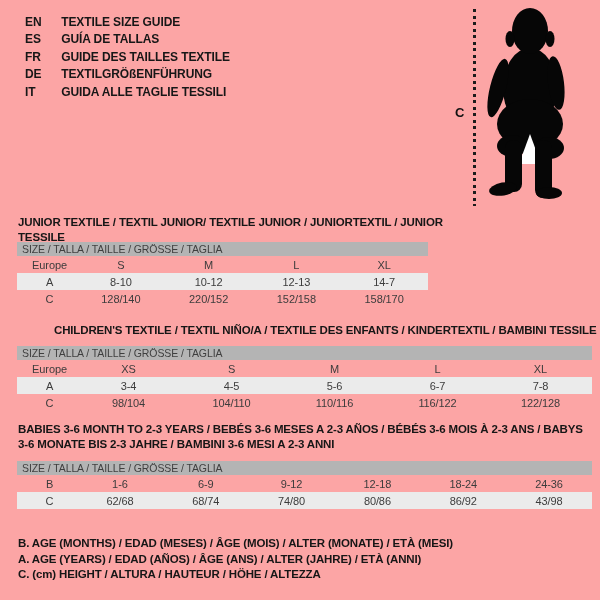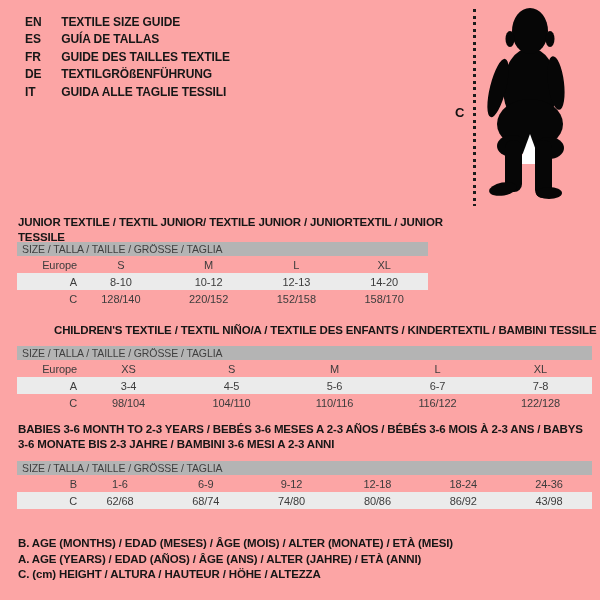--- a/index.html
+++ b/index.html
@@ -22,21 +22,21 @@
   #sec1-title{top:215px;width:430px;}
   #sec2-title{top:323px;width:580px;margin-left:36px;}
   #sec3-title{top:422px;width:575px;}
   
   .size-table{position:absolute;border-collapse:collapse;table-layout:fixed;font-size:11px;color:#3c3c3c;letter-spacing:-0.1px;}
   #table1{left:17px;top:242px;width:411px;}
   #table2{left:17px;top:346px;width:575px;}
   #table3{left:17px;top:461px;width:575px;}
   .size-table td{padding:0;height:17px;vertical-align:middle;}
   .size-table tr.bar td{background:#b4b4b4;height:14px;font-size:10.5px;color:#3f3f3f;text-align:left;padding-left:5px;}
-  .size-table td.lbl{text-align:right;padding-left:5px;}
+  .size-table td.lbl{text-align:center;padding-left:5px;}
   .size-table td.val{text-align:center;}
   .size-table tr.shaded td{background:#ebebeb;}
   col.label-col{width:60px;}
   
   .legend{position:absolute;left:18px;top:536px;font-weight:bold;font-size:11.5px;line-height:15.6px;color:#161616;letter-spacing:-0.15px;}
 </style>
 </head>
 <body>
 
 <div class="screen">
@@ -110,21 +110,21 @@
       <td class="val">S</td>
       <td class="val">M</td>
       <td class="val">L</td>
       <td class="val">XL</td>
     </tr>
     <tr class="shaded">
       <td class="lbl">A</td>
       <td class="val">8-10</td>
       <td class="val">10-12</td>
       <td class="val">12-13</td>
-      <td class="val">14-20</td>
+      <td class="val">14-7</td>
     </tr>
     <tr>
       <td class="lbl">C</td>
       <td class="val">128/140</td>
       <td class="val">220/152</td>
       <td class="val">152/158</td>
       <td class="val">158/170</td>
     </tr>
   </tbody>
     </table>

